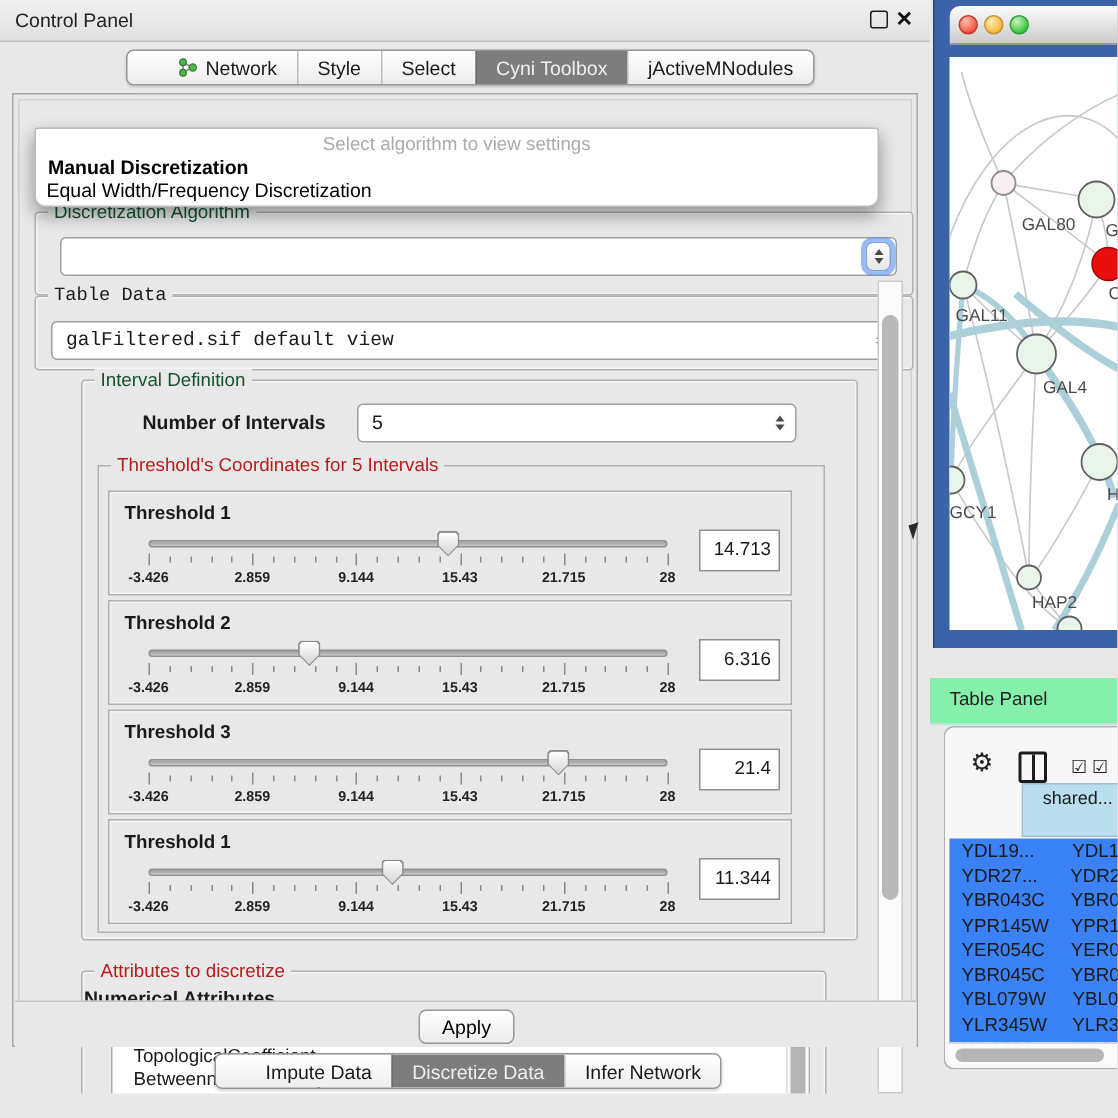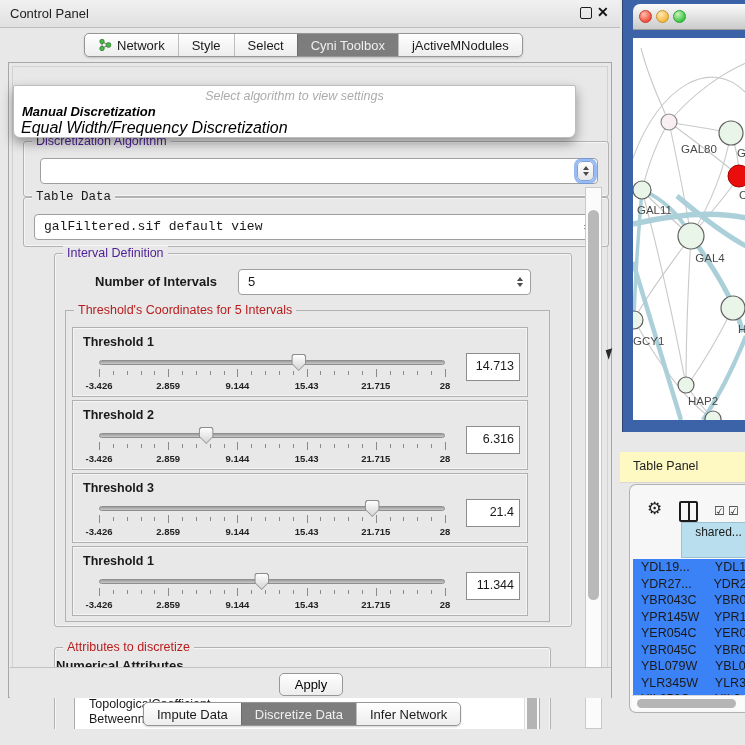--- a/index.html
+++ b/index.html
@@ -9,35 +9,35 @@
 
   
   .control-panel { position:absolute; left:0; top:0; width:620px; height:745px; background:#e8e8e8; }
   .titlebar { position:absolute; left:0; top:0; width:620px; height:28px;
       background:linear-gradient(#f1f1f1,#e0e0e0); border-bottom:1px solid #bdbdbd; }
   .titlebar .title { position:absolute; left:10px; top:6px; font-size:13px; color:#222; }
   .float-icon { position:absolute; left:580px; top:7px; width:12px; height:12px; border:1.6px solid #1d1d1d; border-radius:2px; }
   .close-icon { position:absolute; left:597px; top:4px; font-size:14px; font-weight:bold; color:#111; }
 
   .seg { position:absolute; display:flex; height:24px; border:1px solid #969696; border-radius:5px;
-      overflow:hidden; background:linear-gradient(#ffffff,#ededed); box-shadow:0 1px 2px rgba(0,0,0,.18); }
+      overflow:hidden; background:linear-gradient(#ffffff,#ededed); box-shadow:0 1px 2px rgba(0,0,0,.18);padding-left:20px; }
   .seg .tab { display:flex; align-items:center; gap:5px; padding:0 13px; font-size:13px; color:#1a1a1a; border-left:1px solid #bdbdbd; white-space:nowrap; }
   .seg .tab:first-child { border-left:none; }
   .seg .tab.sel { background:#7d7d7d; color:#efefef; border-left-color:#6c6c6c; }
   .top-tabs { left:84px; top:33px; }
   .bottom-tabs { left:143px; top:702px; }
   .neticon { width:14px; height:14px; }
 
   .content { position:absolute; left:8px; top:62px; width:604px; height:636px;
       border:1px solid #a7a7a7; background:#e8e8e8; }
   .content .innerline { position:absolute; inset:3px; border:1px solid #d2d2d2; pointer-events:none; }
 
   .group { position:absolute; border:1px solid #b2b2b2; border-radius:3px; box-shadow:inset 0 0 0 1px rgba(255,255,255,.55); }
   .legend { position:absolute; top:-8px; left:8px; background:#e8e8e8; padding:0 4px; font-size:12.5px; white-space:nowrap; }
-  .legend.green { color:#4c1d95; }
+  .legend.green { color:#14532d; }
   .legend.blue  { color:#b91c1c; }
   .legend.black { color:#1a1a1a; }
 
   .combo { position:absolute; background:#fff; border:1px solid #9f9f9f; border-radius:4px; font-size:13px; }
   .combo .val { position:absolute; left:9px; top:4px; white-space:nowrap; }
   .stepper { position:absolute; right:4px; top:50%; transform:translateY(-50%); width:13px; height:16px;
       display:flex; flex-direction:column; align-items:center; justify-content:center; gap:2px; }
   .arr-up { width:0; height:0; border-left:3.5px solid transparent; border-right:3.5px solid transparent; border-bottom:4.5px solid #4a4a4a; }
   .arr-dn { width:0; height:0; border-left:3.5px solid transparent; border-right:3.5px solid transparent; border-top:4.5px solid #4a4a4a; }
   .stepper.focused { right:3px; width:17px; height:20px; border-radius:5px; background:linear-gradient(#fff,#e6e6e6);
@@ -47,21 +47,21 @@
   .g-algo  { left:14px; top:78px;  width:586px; height:56px; }
   .g-tdata { left:14px; top:134px; width:586px; height:50px;font-family:Liberation Mono, monospace; }
   .algo-combo { left:16px; top:16px; width:558px; height:26px; }
   .tdata-combo { left:10px; top:16px; width:564px; height:26px; }
 
   
   .popup { position:absolute; left:13px; top:84px; width:563px; height:53px; background:#fff;
       border:1px solid #bcbcbc; border-radius:2px 2px 7px 7px; box-shadow:0 5px 12px rgba(0,0,0,.38); z-index:50; }
   .popup .prompt { position:absolute; left:0; top:3px; width:100%; text-align:center; color:#ababab; font-size:12.5px; }
   .popup .opt1 { position:absolute; left:8px; top:18px; font-size:13px; font-weight:bold; color:#000; }
-  .popup .opt2 { position:absolute; left:7px; top:33px; font-size:16px; color:#000; }
+  .popup .opt2 { position:absolute; left:7px; top:33px; font-size:13px; color:#000; }
 
   
   .scrollwrap { position:absolute; left:34px; top:124px; width:540px; height:542px; overflow:hidden; }
   .g-interval { left:11px; top:66px; width:518px; height:374px; }
   .numlab { position:absolute; left:40px; top:20px; font-size:13px; font-weight:bold; }
   .num-combo { left:183px; top:15px; width:293px; height:26px; }
   .g-thr { position:absolute; left:10px; top:56px; width:485px; height:312px; border:1px solid #b2b2b2; }
   .thr-panel { position:absolute; left:6px; width:456px; height:70px; border:1px solid #b0b0b0;
       box-shadow:inset 0 0 0 1px #f5f5f5; background:#e8e8e8; }
   .thr-label { position:absolute; left:10px; top:7px; font-size:12.5px; font-weight:bold; }
@@ -98,21 +98,21 @@
   .net-window { position:absolute; left:622px; top:0; width:123px; height:432px; background:#3c63a7; border-left:1px solid #28446f; }
   .net-titlebar { position:absolute; left:10px; top:4px; width:113px; height:26px;
       background:linear-gradient(#fbfbfb,#cbcbcb); border-bottom:1px solid #9b9b9b; border-top-left-radius:7px; }
   .light { position:absolute; top:6px; width:13px; height:13px; border-radius:50%; }
   .light.red    { left:6px;  background:radial-gradient(circle at 35% 30%, #ffc0b2, #f04b39 75%); border:1px solid #c23a2c; }
   .light.yellow { left:23px; background:radial-gradient(circle at 35% 30%, #ffeab4, #f6b53a 75%); border:1px solid #c8922c; }
   .light.green  { left:40px; background:radial-gradient(circle at 35% 30%, #ccf1bd, #34c43c 75%); border:1px solid #2da234; }
   .net-canvas { position:absolute; left:10px; top:38px; width:113px; height:382px; background:#fff; }
   .net-canvas svg { display:block; }
 
-  .tp-band { position:absolute; left:620px; top:452px; width:125px; height:31px; background:#fef9c3; border-bottom:1px solid #d6d6d6; }
+  .tp-band { position:absolute; left:620px; top:452px; width:125px; height:31px; background:#86efac; border-bottom:1px solid #d6d6d6; }
   .tp-band span { position:absolute; left:13px; top:7px; font-size:12.5px; color:#222; }
   .tp-box { position:absolute; left:629px; top:484px; width:116px; height:229px; background:#f7f7f7;
       border:1px solid #b2b2b2; border-right:none; border-radius:7px 0 0 7px; }
   .gear-ico { position:absolute; left:17px; top:13px; font-size:17px; color:#222; }
   .split-ico { position:absolute; left:49px; top:16px; width:19px; height:21px; border:2px solid #1c1c1c; border-radius:2px; }
   .split-ico::after { content:""; position:absolute; left:50%; top:0; width:2px; height:100%; background:#1c1c1c; transform:translateX(-50%); }
   .cb-ico { position:absolute; top:19px; font-size:12px; color:#222; }
   .cb1 { left:84px; } .cb2 { left:98px; }
   .tp-header { position:absolute; left:3px; top:37px; width:113px; height:36px; display:flex; overflow:hidden;margin-left:48px; }
   .tp-header .h1 { width:75px; background:#b9dfee; border:1px solid #9cc0cf; font-size:12px; text-align:center; line-height:18px; }
@@ -411,21 +411,21 @@
       </div>
 
       <div class="vscroll">
           <div class="vthumb"></div>
         </div>
 
       <div class="applyrow">
         <button class="apply-btn">Apply</button>
       </div>
 
-      <div class="popup" style="left:4px; top:22px;font-style:italic;">
+      <div class="popup" style="left:14px; top:22px;">
         <div class="prompt">Select algorithm to view settings</div>
         <div class="opt1">Manual Discretization</div>
         <div class="opt2">Equal Width/Frequency Discretization</div>
       </div>
     </div>
 
     <div class="seg bottom-tabs">
       <div class="tab">
           <span>Impute Data</span>
         </div>

